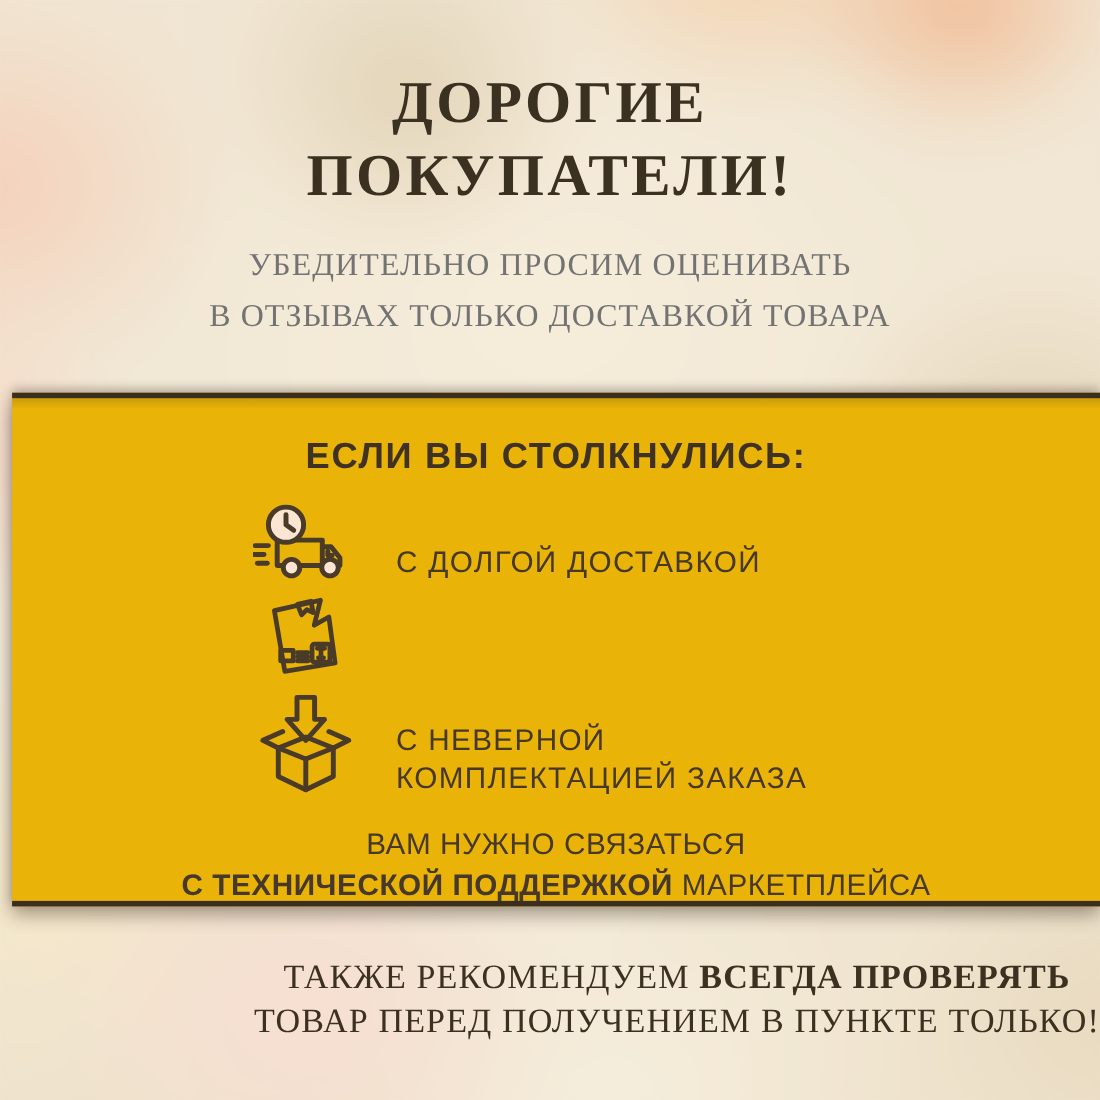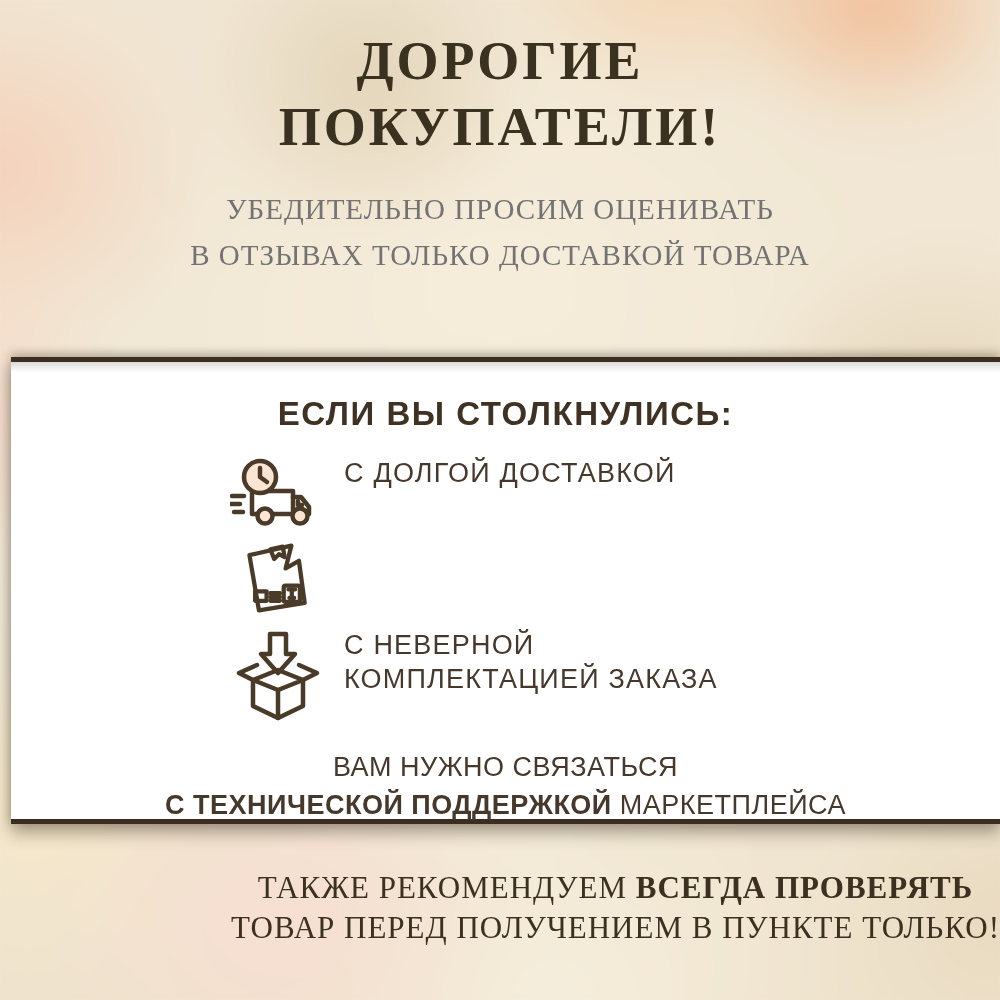--- a/index.html
+++ b/index.html
@@ -28,56 +28,56 @@
     filter:blur(22px);
   }
   .veil{position:absolute;inset:0;background:rgba(250,244,231,0.28);}
 
   
   .top-section{
     position:absolute;top:0;left:0;right:0;height:357px;
     display:flex;flex-direction:column;align-items:center;text-align:center;
   }
   .main-title{
-    margin-top:28px;
+    margin-top:60px;
     font-family:"Liberation Serif", serif;
     font-weight:700;font-size:54px;line-height:66px;letter-spacing:3px;
     color:#3a3121;
   }
   .subtitle{
     margin-top:26px;
     font-family:"Liberation Serif", serif;
     font-weight:400;font-size:29px;line-height:46px;letter-spacing:1px;
     color:#737373;
   }
 
   
   .panel{
     position:absolute;top:357px;left:11px;right:0;height:467px;
     box-sizing:border-box;
-    background:#ffffff;
+    background:#eab308;
     border-top:5px solid #3a2e20;
     border-bottom:5px solid #3a2e20;
     box-shadow:0 -4px 8px rgba(59,46,32,.25), 0 8px 16px rgba(59,46,32,.45);
     text-align:center;
   }
   .panel::before{
     content:"";position:absolute;top:0;left:0;right:0;height:10px;
     background:linear-gradient(180deg, rgba(58,46,32,.18), rgba(58,46,32,0));
   }
   .panel-heading{
     margin-top:32px;
     font-weight:700;font-size:33px;line-height:40px;letter-spacing:1.5px;
     color:#3f3223;
   }
   .issue-list{
     width:555px;margin:22px auto 0 auto;
     display:flex;flex-direction:column;gap:8px;text-align:left;
   }
-  .issue-row{display:flex;align-items:flex-start;gap:16px;}
+  .issue-row{display:flex;align-items:flex-end;gap:32px;}
   .issue-icon{
     width:100px;min-width:100px;display:flex;align-items:center;justify-content:center;
   }
   .issue-label{
     font-size:27px;line-height:34px;letter-spacing:1.2px;color:#46382a;font-weight:400;
   }
   .issue-label span{display:block;}
   .panel-footer{
     margin-top:24px;
     font-size:27px;line-height:38px;letter-spacing:0.5px;color:#46382a;

